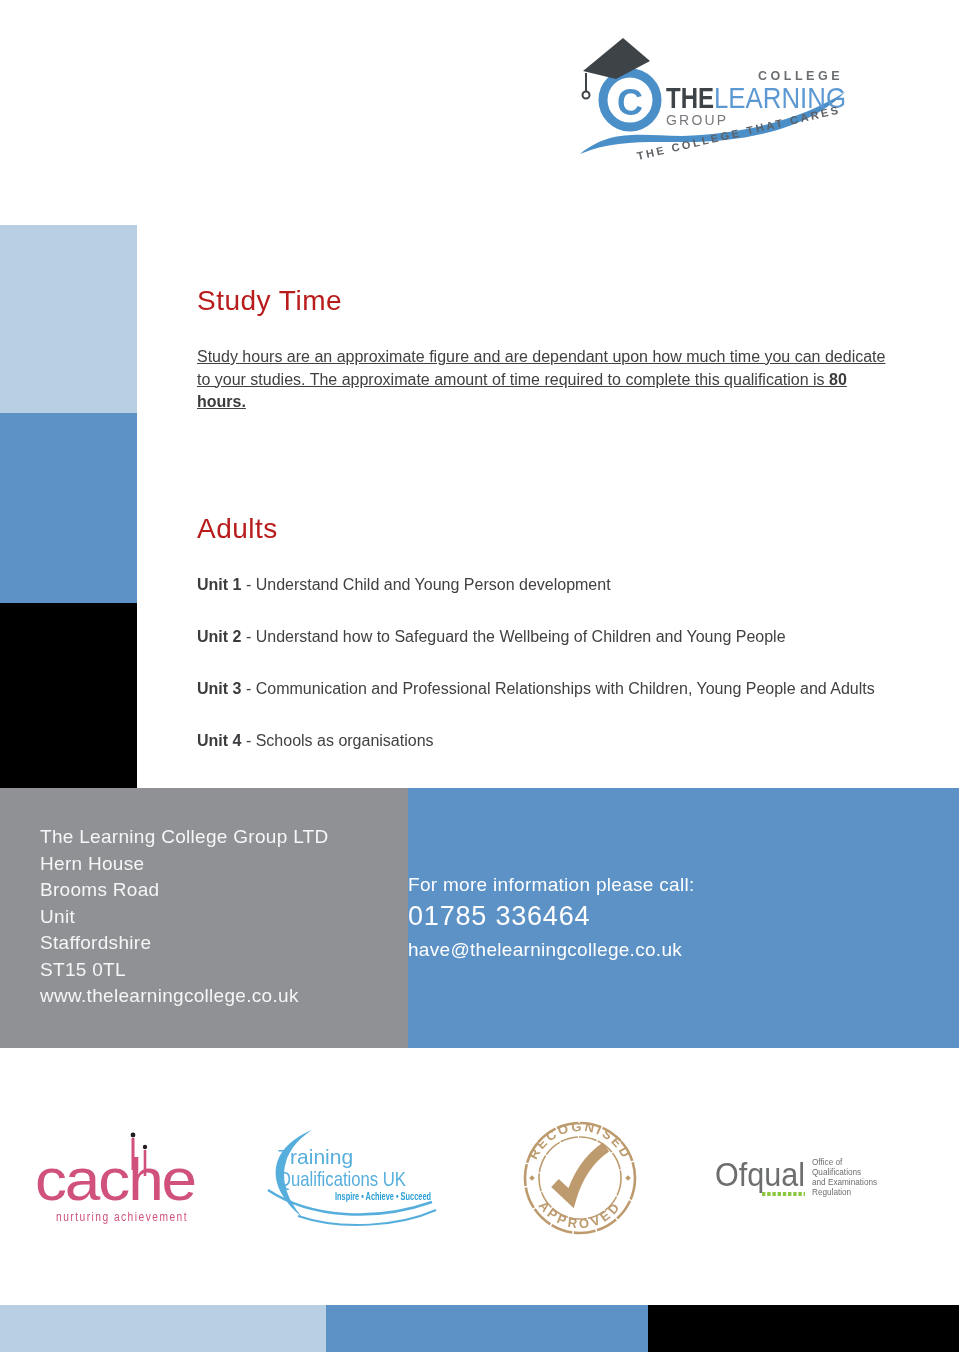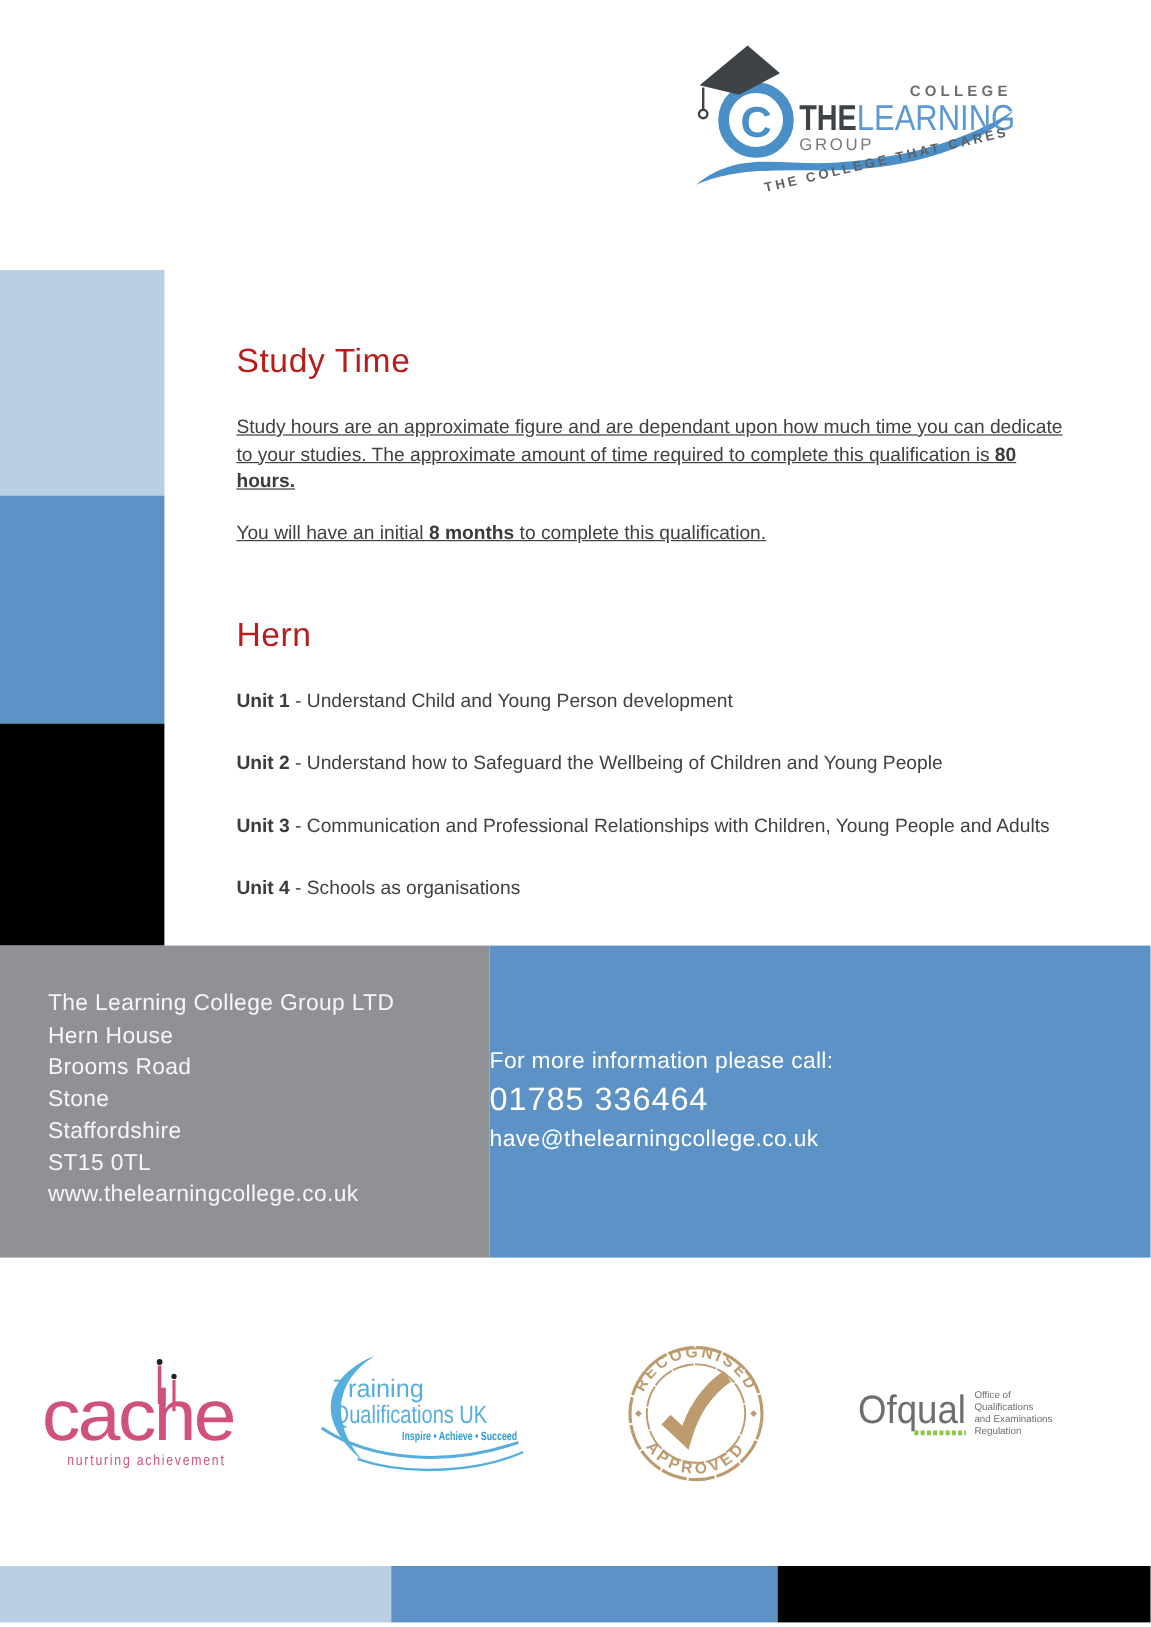--- a/index.html
+++ b/index.html
@@ -83,37 +83,36 @@
   </div>
 
   <div class="bar bar-light"></div>
   <div class="bar bar-mid"></div>
   <div class="bar bar-black"></div>
 
   <h1 class="content-heading" style="top:285px;">Study Time</h1>
 
   <p class="body-text" style="top:346px;"><span>Study hours are an approximate figure and are dependant upon how much time you can dedicate to your studies. The approximate amount of time required to complete this qualification is </span><b>80 hours.</b></p>
 
-  <p class="body-text" style="top:434px;"><span>You will have an initial </span><b>8 months</b><span> to complete this qualification.</span></p>
 
-  <h1 class="content-heading" style="top:513px;">Hern</h1>
+  <h1 class="content-heading" style="top:513px;">Adults</h1>
 
   <div class="units-list">
     <div class="unit-item"><span class="unit-label">Unit 1</span><span> - </span><span>Understand Child and Young Person development</span></div>
     <div class="unit-item"><span class="unit-label">Unit 2</span><span> - </span><span>Understand how to Safeguard the Wellbeing of Children and Young People</span></div>
     <div class="unit-item"><span class="unit-label">Unit 3</span><span> - </span><span>Communication and Professional Relationships with Children, Young People and Adults</span></div>
     <div class="unit-item"><span class="unit-label">Unit 4</span><span> - </span><span>Schools as organisations</span></div>
   </div>
 
   <div class="footer-gray">
     <div class="address">
       <div class="address-line">The Learning College Group LTD</div>
       <div class="address-line">Hern House</div>
       <div class="address-line">Brooms Road</div>
-      <div class="address-line">Stone</div>
+      <div class="address-line">Unit</div>
       <div class="address-line">Staffordshire</div>
       <div class="address-line">ST15 0TL</div>
       <div class="address-line">www.thelearningcollege.co.uk</div>
     </div>
   </div>
 
   <div class="footer-blue">
     <div class="contact-intro">For more information please call:</div>
     <div class="contact-phone">01785 336464</div>
     <div class="contact-email">have@thelearningcollege.co.uk</div>

